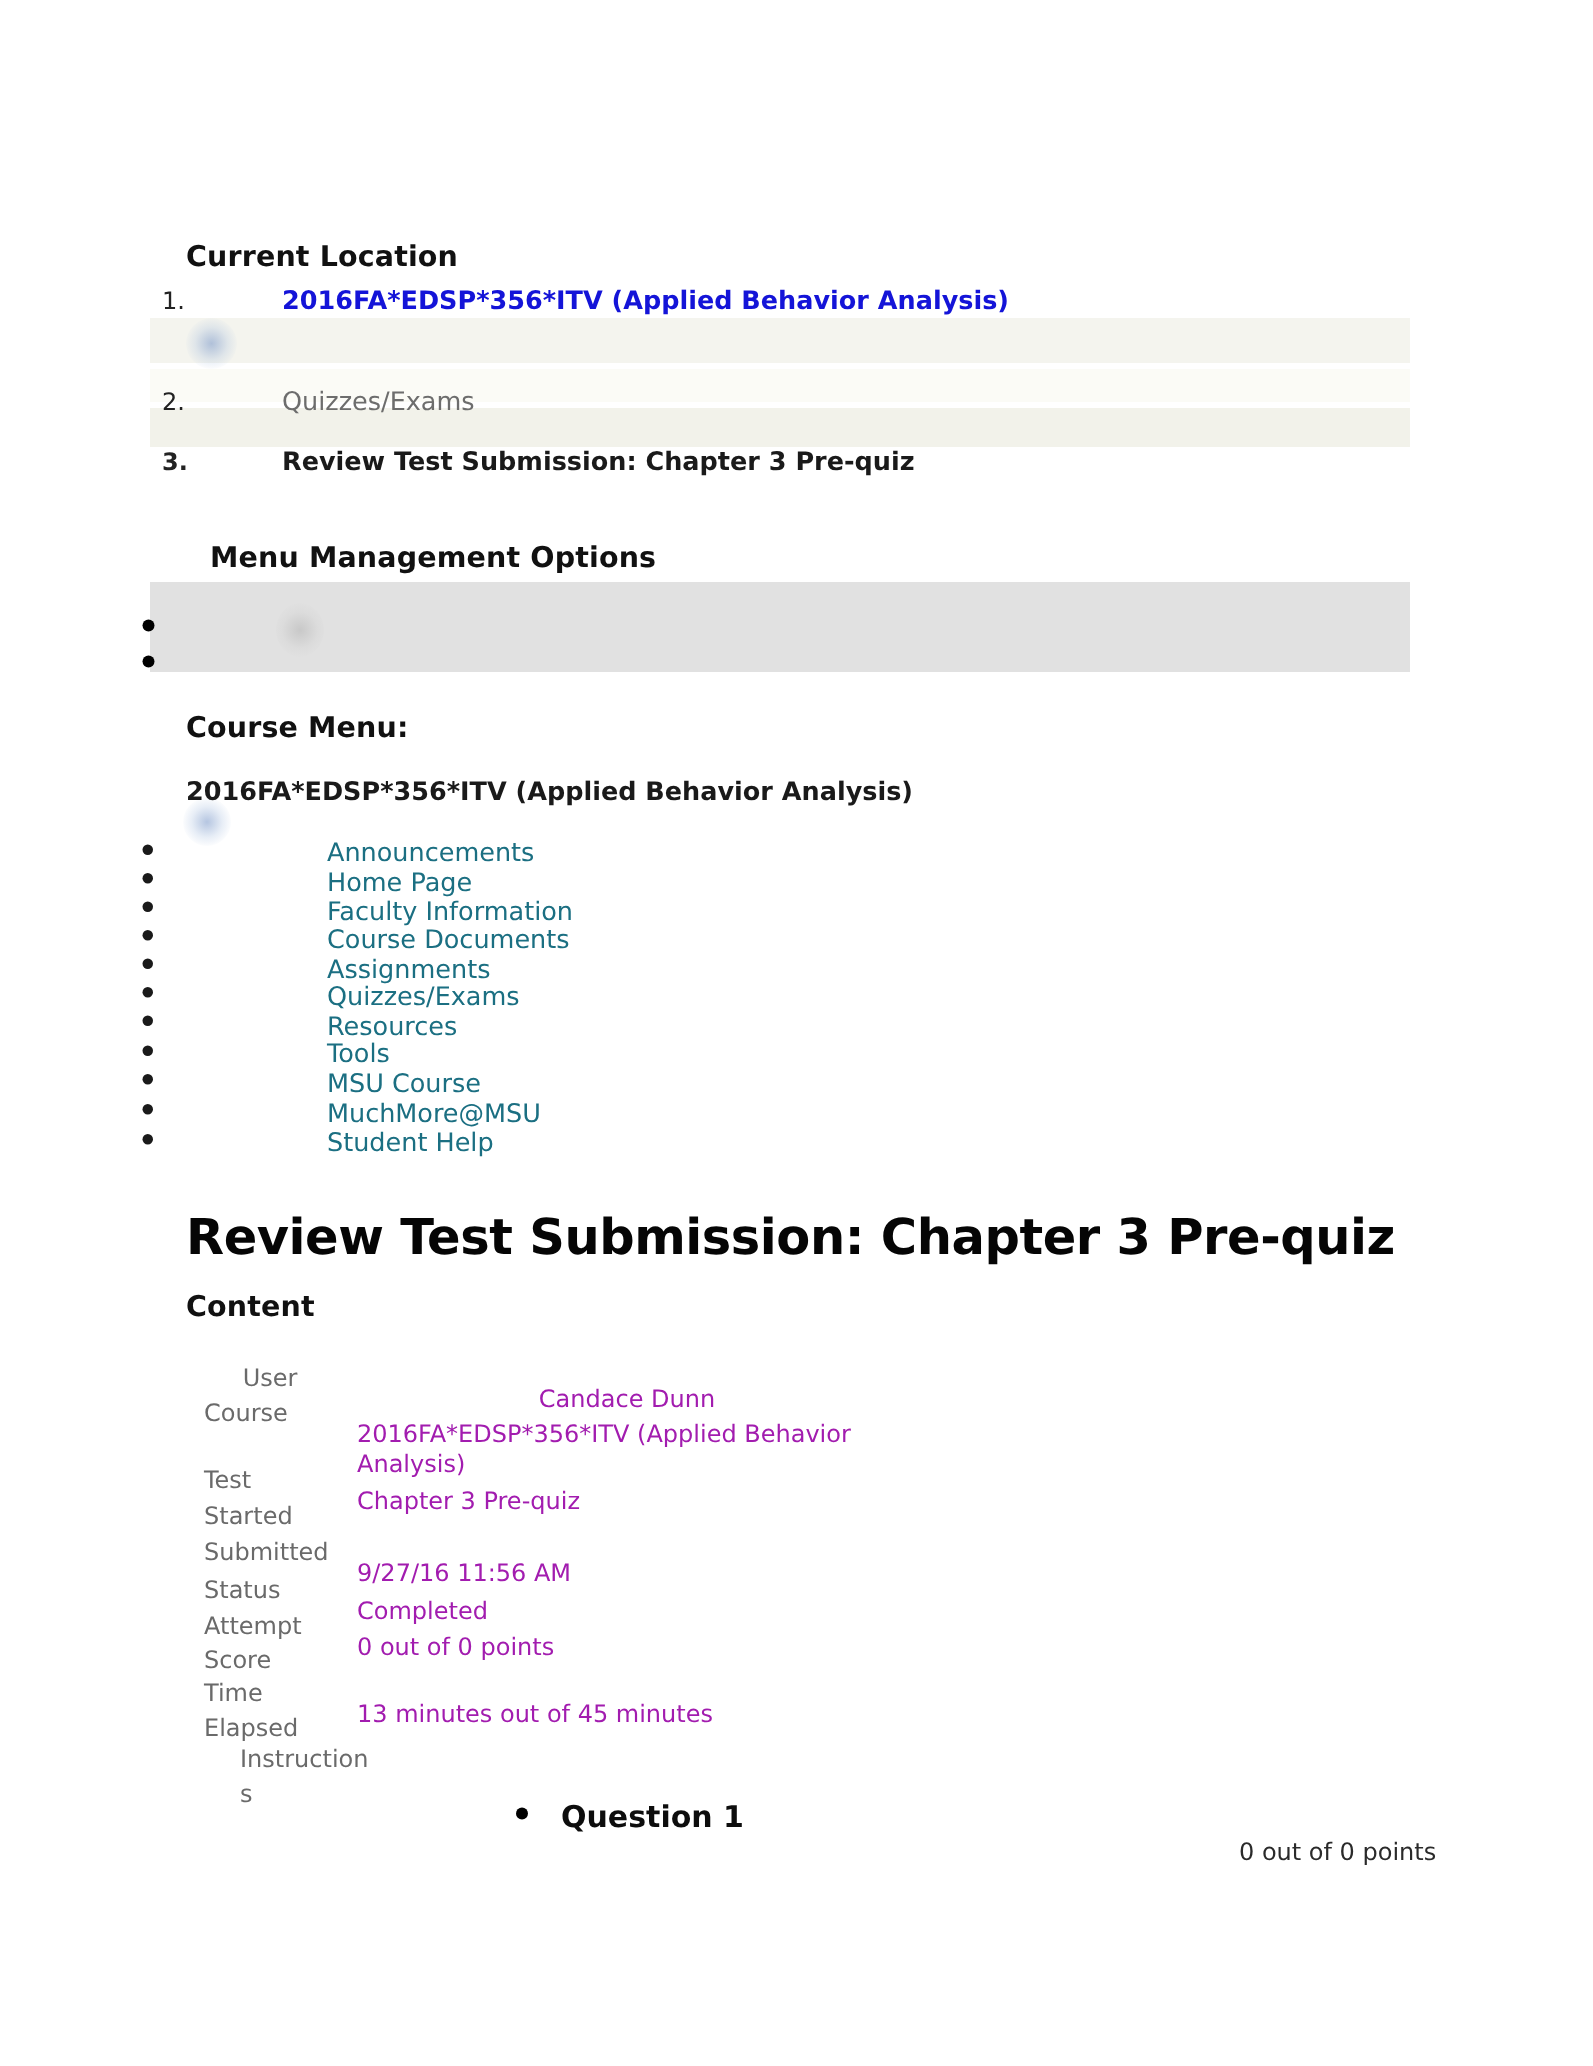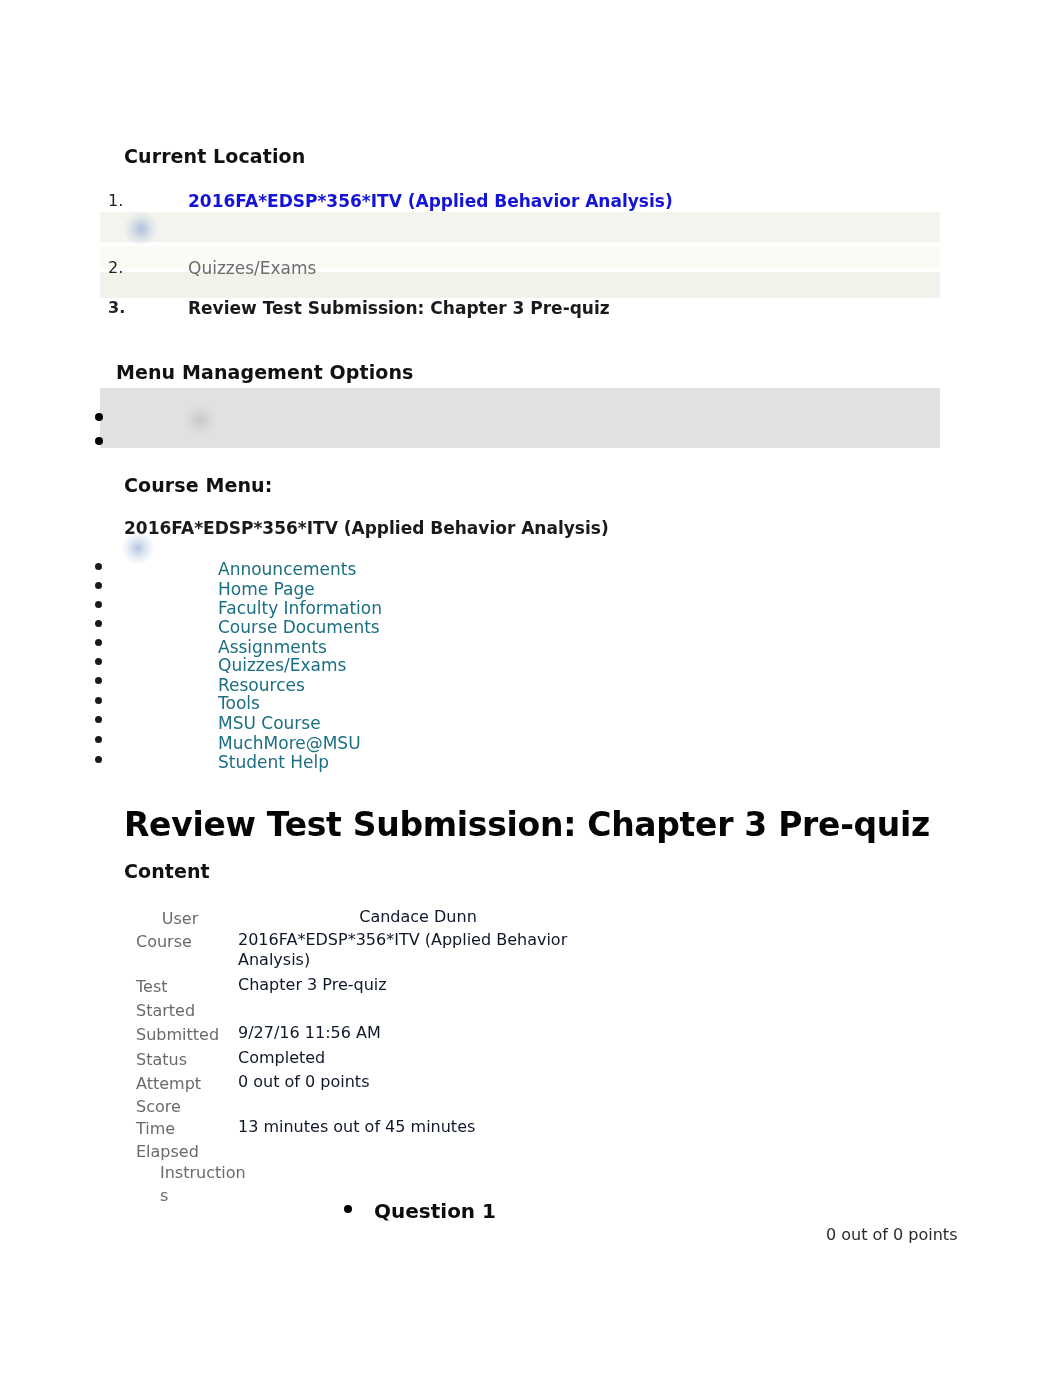--- a/index.html
+++ b/index.html
@@ -123,24 +123,24 @@
     position: absolute;
     left: 0; top: 0;
     width: 88px;
     font-size: 16px;
     color: #6a6a6a;
     line-height: 23px;
     word-wrap: break-word;
   }
   .info-value {
     position: absolute;
-    left: 102px; top: 0;
+    left: 102px; top: 16px;
     width: 360px;
     font-size: 16px;
-    color: #0f172a;
+    color: #a21caf;
     line-height: 20px;
   }
 
   
   #question-bullet {
     position: absolute;
     left: 344px; top: 1205px;
     width: 8px; height: 8px;
     border-radius: 50%;
     background: #000000;
@@ -165,38 +165,38 @@
 <body>
 
 <div class="band band-beige-1"></div>
 <div class="band band-beige-2"></div>
 <div class="band band-beige-3"></div>
 <div class="band band-gray-1"></div>
 <div class="blue-blob blob-a"></div>
 <div class="blue-blob blob-b"></div>
 <div class="gray-blob"></div>
 
-<div class="section-head" style="left:124px; top:145px;">Current Location</div>
+<div class="section-head" style="left:124px; top:160px;">Current Location</div>
 
 <div id="breadcrumb">
   <div class="crumb crumb-1" style="top:191px;">
     <span class="num">1.</span>
     <span class="txt">2016FA*EDSP*356*ITV (Applied Behavior Analysis)</span>
   </div>
   <div class="crumb crumb-2" style="top:258px;">
     <span class="num">2.</span>
     <span class="txt">Quizzes/Exams</span>
   </div>
   <div class="crumb crumb-3" style="top:298px;">
     <span class="num">3.</span>
     <span class="txt">Review Test Submission: Chapter 3 Pre-quiz</span>
   </div>
 </div>
 
-<div class="section-head" style="left:116px; top:361px;">Menu Management Options</div>
+<div class="section-head" style="left:140px; top:361px;">Menu Management Options</div>
 
 <div class="mm-bullet" style="top:413px;"></div>
 <div class="mm-bullet" style="top:437px;"></div>
 <span style="position:absolute;left:110px;top:407px;font-size:15px;"></span>
 <span style="position:absolute;left:110px;top:431px;font-size:15px;"></span>
 
 <div class="section-head" style="left:124px; top:474px;">Course Menu:</div>
 
 <div style="position:absolute;left:124px;top:518px;font-size:17px;font-weight:bold;color:#1a1a1a;white-space:nowrap;">2016FA*EDSP*356*ITV (Applied Behavior Analysis)</div>
 

